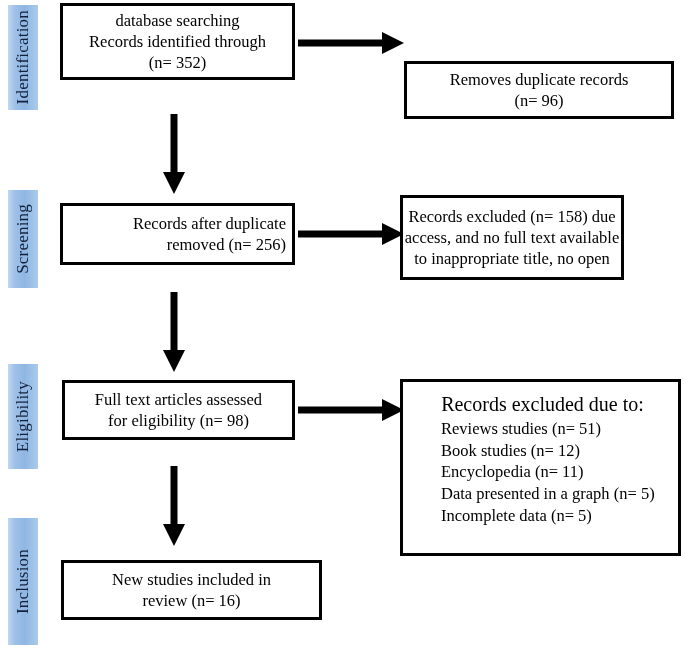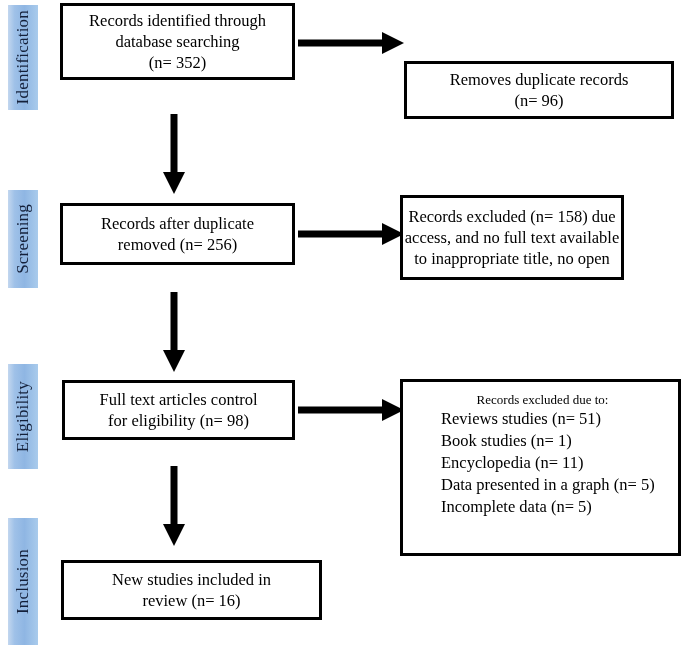--- a/index.html
+++ b/index.html
@@ -56,21 +56,21 @@
     color: #000000;
     text-align: center;
     white-space: nowrap;
   }
   .box.list-box {
     align-items: flex-start;
     justify-content: flex-start;
     padding: 9px 6px 6px 10px;
   }
   .box.list-box .heading {
-    font-size: 13px;
+    font-size: 20px;
     line-height: 1.33;
     color: #000;
     width: 100%;
     text-align: center;
     white-space: nowrap;
   }
   .box.list-box .item {
     font-size: 16.5px;
     line-height: 1.33;
     color: #000;
@@ -107,22 +107,22 @@
 
   <div class="phase-banner" style="left:8px; top:364px; height:105px;">
     <span class="phase-label">Eligibility</span>
   </div>
 
   <div class="phase-banner" style="left:8px; top:518px; height:127px;">
     <span class="phase-label">Inclusion</span>
   </div>
 
   <div class="box" style="left:60px; top:3px; width:235px; height:77px;">
+    <div class="line">database searching</div>
     <div class="line">Records identified through</div>
-    <div class="line">database searching</div>
     <div class="line">(n= 352)</div>
   </div>
 
   <div class="arrow-h" style="left:298px; top:30px; width:106px;">
     <svg width="106" height="26" viewBox="0 0 106 26">
       <line x1="0" y1="13" x2="86" y2="13" stroke="#000" stroke-width="7"></line>
       <polygon points="84,2 106,13 84,24" fill="#000"></polygon>
     </svg>
   </div>
 
@@ -131,21 +131,21 @@
     <div class="line">(n= 96)</div>
   </div>
 
   <div class="arrow-v" style="left:161px; top:114px; height:80px;">
     <svg width="26" height="80" viewBox="0 0 26 80">
       <line x1="13" y1="0" x2="13" y2="60" stroke="#000" stroke-width="7"></line>
       <polygon points="2,58 13,80 24,58" fill="#000"></polygon>
     </svg>
   </div>
 
-  <div class="box" style="left:60px; top:203px; width:235px; height:62px;">
+  <div class="box" style="left:60px; top:203px; width:235px; height:62px;align-items:flex-end;">
     <div class="line">Records after duplicate</div>
     <div class="line">removed (n= 256)</div>
   </div>
 
   <div class="arrow-h" style="left:298px; top:221px; width:106px;">
     <svg width="106" height="26" viewBox="0 0 106 26">
       <line x1="0" y1="13" x2="86" y2="13" stroke="#000" stroke-width="7"></line>
       <polygon points="84,2 106,13 84,24" fill="#000"></polygon>
     </svg>
   </div>
@@ -157,35 +157,35 @@
   </div>
 
   <div class="arrow-v" style="left:161px; top:292px; height:80px;">
     <svg width="26" height="80" viewBox="0 0 26 80">
       <line x1="13" y1="0" x2="13" y2="60" stroke="#000" stroke-width="7"></line>
       <polygon points="2,58 13,80 24,58" fill="#000"></polygon>
     </svg>
   </div>
 
   <div class="box" style="left:62px; top:380px; width:233px; height:60px;">
-    <div class="line">Full text articles control</div>
+    <div class="line">Full text articles assessed</div>
     <div class="line">for eligibility  (n= 98)</div>
   </div>
 
   <div class="arrow-h" style="left:298px; top:397px; width:106px;">
     <svg width="106" height="26" viewBox="0 0 106 26">
       <line x1="0" y1="13" x2="86" y2="13" stroke="#000" stroke-width="7"></line>
       <polygon points="84,2 106,13 84,24" fill="#000"></polygon>
     </svg>
   </div>
 
   <div class="box list-box" style="left:400px; top:379px; width:281px; height:177px;">
     <div class="heading">Records excluded due to:</div>
     <div class="item">Reviews studies (n= 51)</div>
-    <div class="item">Book studies (n= 1)</div>
+    <div class="item">Book studies (n= 12)</div>
     <div class="item">Encyclopedia (n= 11)</div>
     <div class="item">Data presented in a graph (n= 5)</div>
     <div class="item">Incomplete data (n= 5)</div>
   </div>
 
   <div class="arrow-v" style="left:161px; top:466px; height:80px;">
     <svg width="26" height="80" viewBox="0 0 26 80">
       <line x1="13" y1="0" x2="13" y2="60" stroke="#000" stroke-width="7"></line>
       <polygon points="2,58 13,80 24,58" fill="#000"></polygon>
     </svg>

